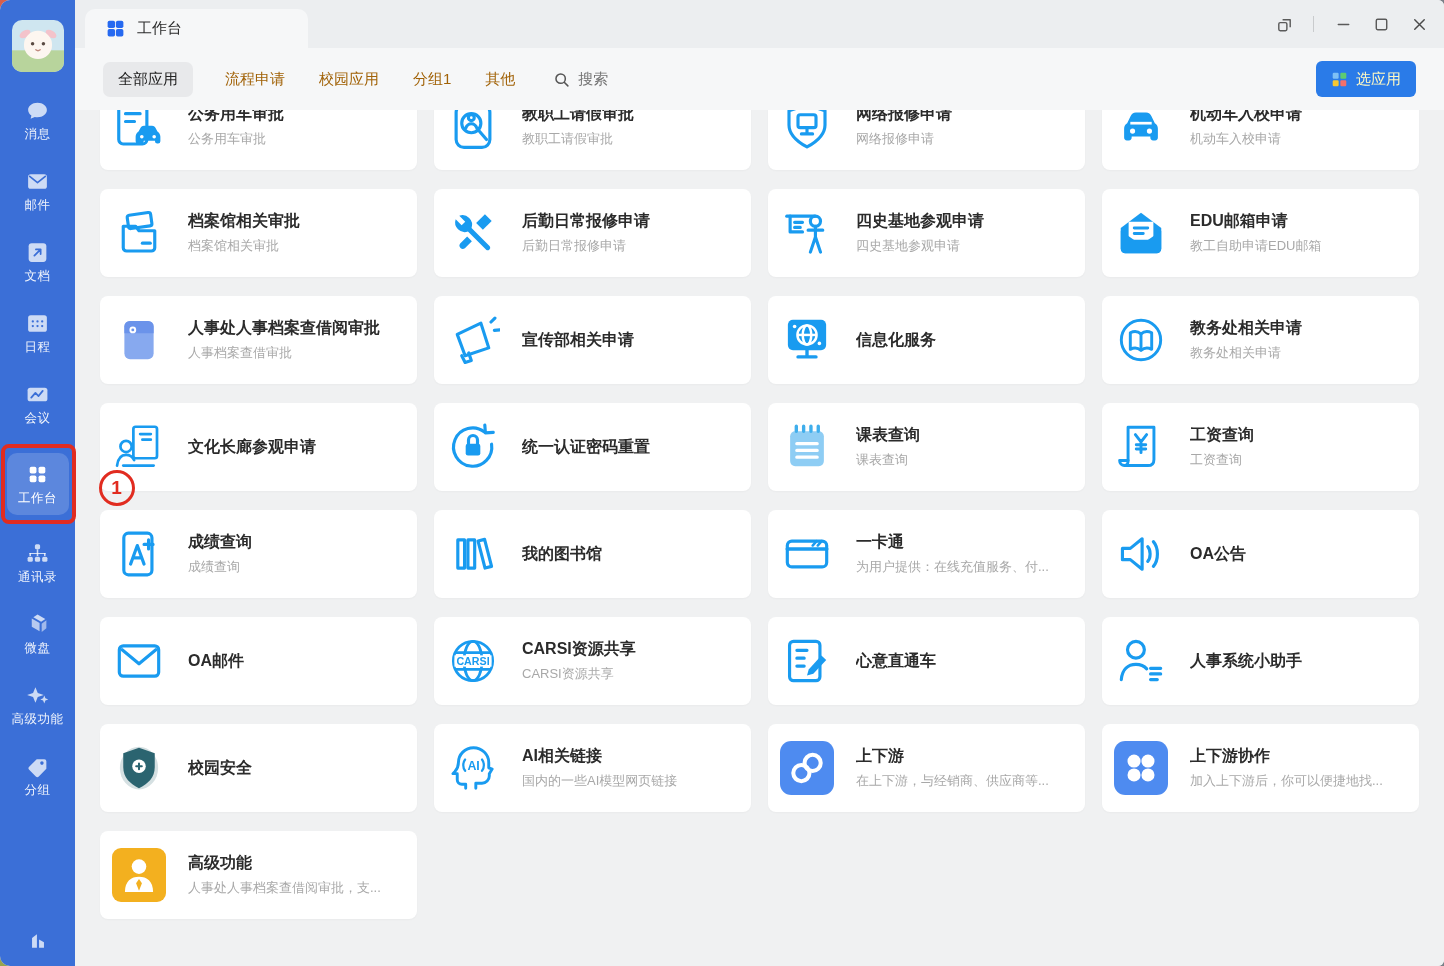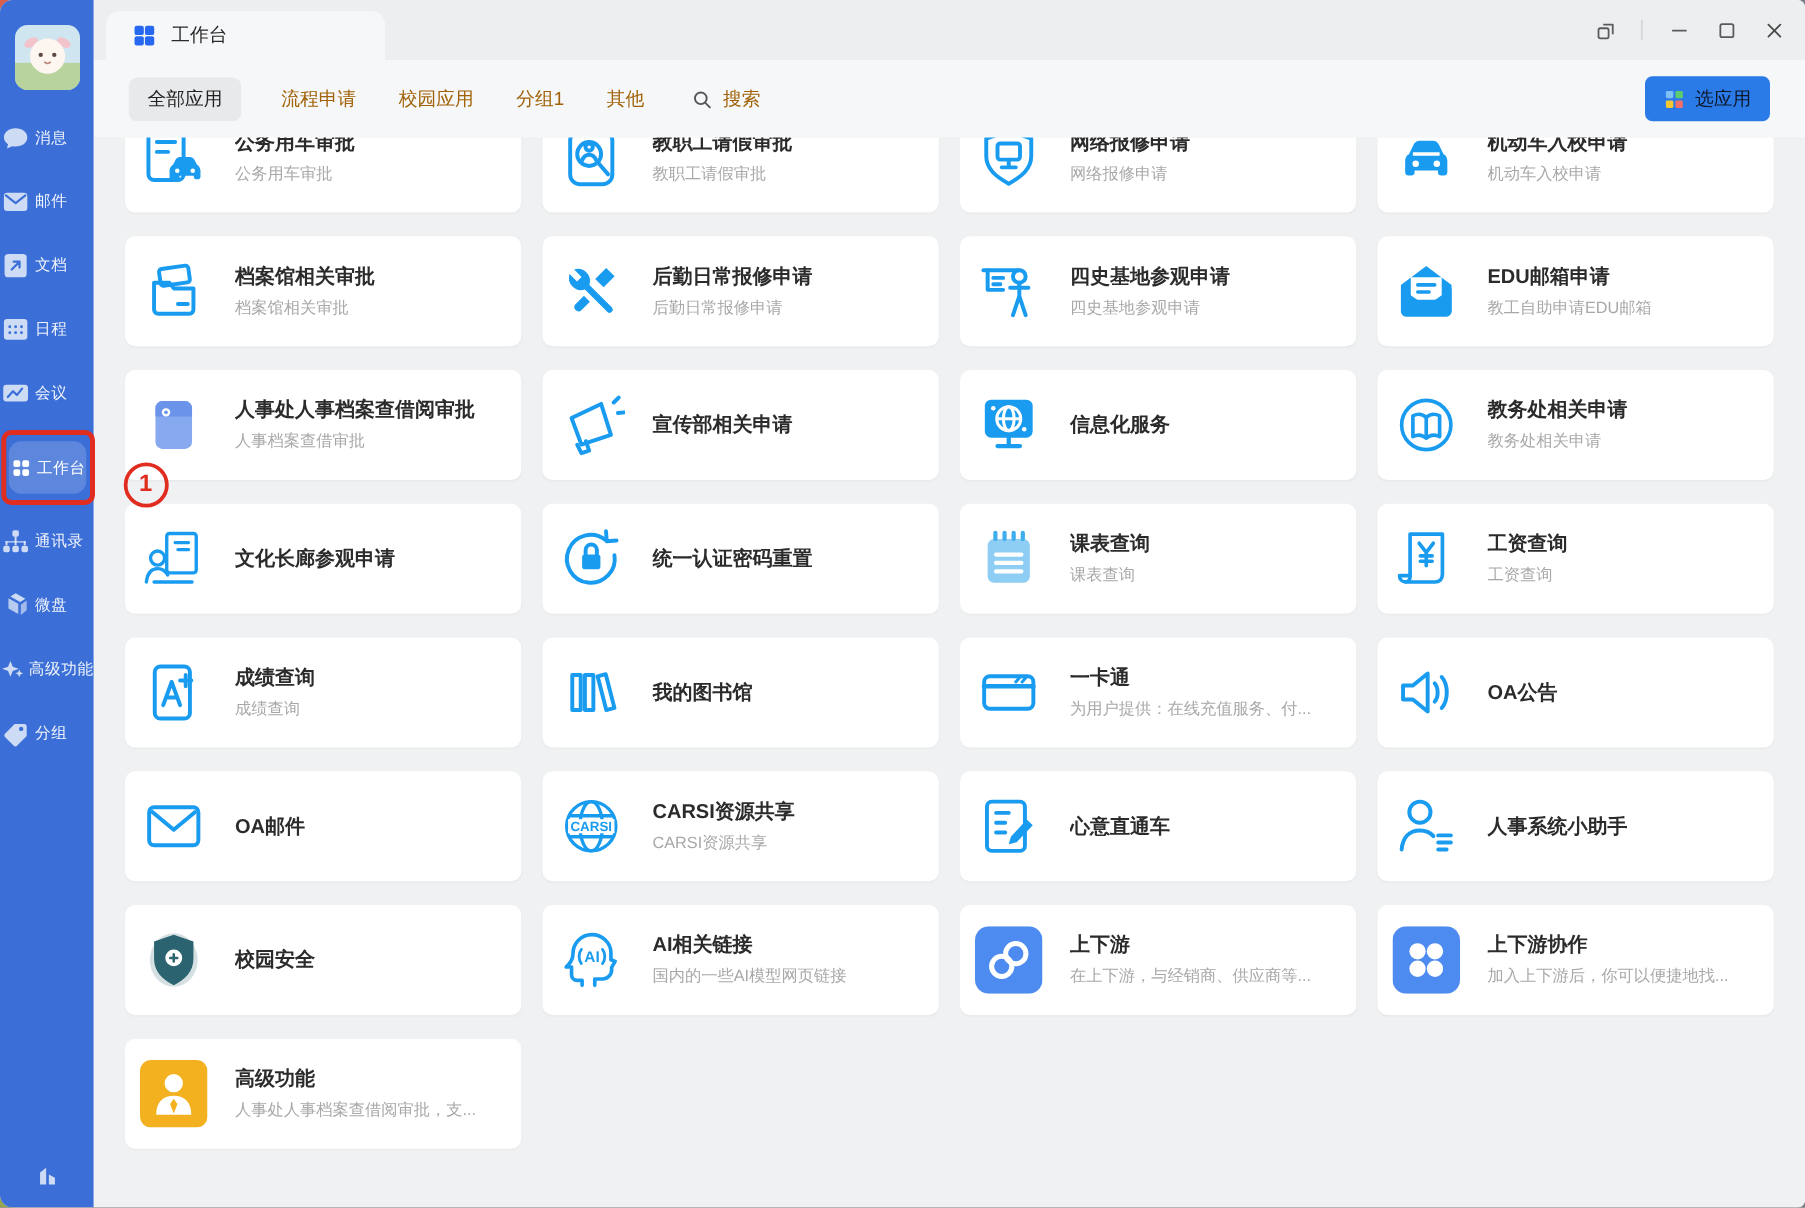--- a/index.html
+++ b/index.html
@@ -14,21 +14,21 @@
   .wp-bl{bottom:0;left:0;width:14px;height:22px;background:#97A44E;}
   .window{
     position:absolute;inset:0;z-index:1;display:flex;
     border-radius:10px 6px 6px 10px;overflow:hidden;background:#f0f1f2;
   }
   
   .sidebar{width:75px;background:var(--sidebar-blue,#3B6FD7);display:flex;flex-direction:column;align-items:center;flex-shrink:0;position:relative;}
   .avatar{width:52px;height:52px;margin-top:20px;border-radius:10px;overflow:hidden;flex-shrink:0;}
   .avatar svg{display:block;width:100%;height:100%;}
   .side-nav{display:flex;flex-direction:column;gap:26px;margin-top:26px;width:100%;align-items:center;}
-  .side-item{position:relative;width:75px;display:flex;flex-direction:row;align-items:center;gap:3px;cursor:pointer;}
+  .side-item{position:relative;width:75px;display:flex;flex-direction:column;align-items:center;gap:3px;cursor:pointer;}
   .side-item .side-icon{width:25px;height:25px;color:rgba(255,255,255,.75);}
   .side-item .side-icon svg{width:100%;height:100%;display:block;}
   .side-item .side-label{font-size:12.5px;color:rgba(255,255,255,.92);letter-spacing:.5px;white-space:nowrap;}
   .side-item.active{width:62px;background:rgba(255,255,255,.17);border-radius:10px;padding:9px 0 8px;}
   .side-item.active .side-icon{color:#ffffff;}
   .side-item.active .side-label{color:#fff;}
   .side-bottom{position:absolute;bottom:14px;left:0;width:75px;display:flex;justify-content:center;cursor:pointer;}
   .side-bottom .side-icon{width:26px;height:26px;color:rgba(255,255,255,.75);}
   .side-bottom svg{width:100%;height:100%;display:block;}
   
@@ -40,23 +40,23 @@
   .tab-label{font-size:15px;color:#2b2b2b;}
   .win-controls{position:absolute;right:10px;top:0;height:48px;display:flex;align-items:center;gap:8px;}
   .wc{width:30px;height:30px;display:flex;align-items:center;justify-content:center;cursor:pointer;border-radius:4px;}
   .wc svg{width:19px;height:19px;display:block;}
   .wc-sep{width:1px;height:16px;background:#c9cbcd;margin:0 6px;}
   
   .filter-row{height:62px;background:#f6f7f8;display:flex;align-items:center;padding:0 28px;flex-shrink:0;}
   .filters{display:flex;align-items:center;gap:30px;}
   .filter{font-size:15px;color:#a16207;cursor:pointer;white-space:nowrap;padding:8px 2px;}
   .filter.active{background:#e8e9eb;border-radius:7px;padding:8px 15px;color:#222;}
-  .search{display:flex;align-items:center;gap:8px;margin-left:36px;cursor:pointer;color:#a16207;font-size:15px;}
+  .search{display:flex;align-items:center;gap:8px;margin-left:36px;cursor:pointer;color:#737373;font-size:15px;}
   .search svg{width:17px;height:17px;display:block;}
-  .pick-btn{margin-left:auto;height:36px;border:none;background:var(--accent,#2A7BE8);color:#0f172a;font-size:15px;font-family:inherit;border-radius:6px;display:flex;align-items:center;gap:8px;padding:0 15px;cursor:pointer;}
+  .pick-btn{margin-left:auto;height:36px;border:none;background:var(--accent,#2A7BE8);color:#fef9c3;font-size:15px;font-family:inherit;border-radius:6px;display:flex;align-items:center;gap:8px;padding:0 15px;cursor:pointer;}
   .pick-btn svg{width:17px;height:17px;display:block;}
   
   .content{flex:1;background:#f0f1f2;position:relative;overflow:hidden;}
   .grid{margin:-28px 0 0 25px;display:grid;grid-template-columns:repeat(4,317px);grid-auto-rows:88px;column-gap:17px;row-gap:19px;}
   .card{background:#fff;border-radius:8px;display:flex;align-items:center;gap:22px;padding-left:12px;box-sizing:border-box;position:relative;cursor:pointer;box-shadow:0 1px 2px rgba(0,0,0,.03);}
   .app-icon{width:54px;height:54px;flex-shrink:0;color:var(--icon-blue,#199BF0);}
   .app-icon svg{width:100%;height:100%;display:block;}
   .card-text{min-width:0;}
   .card-title{font-size:16px;font-weight:600;color:#2b2b2b;white-space:nowrap;overflow:hidden;text-overflow:ellipsis;max-width:205px;}
   .card-sub{font-size:13px;color:#a8a8a8;margin-top:5px;white-space:nowrap;overflow:hidden;text-overflow:ellipsis;max-width:200px;}

